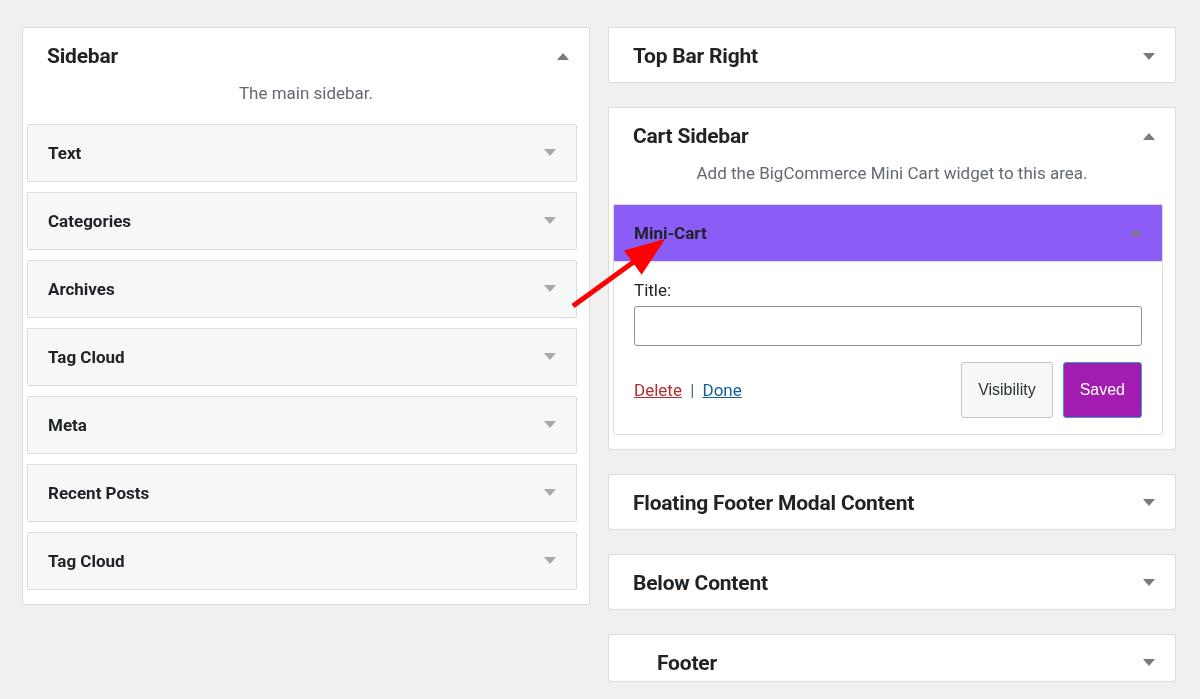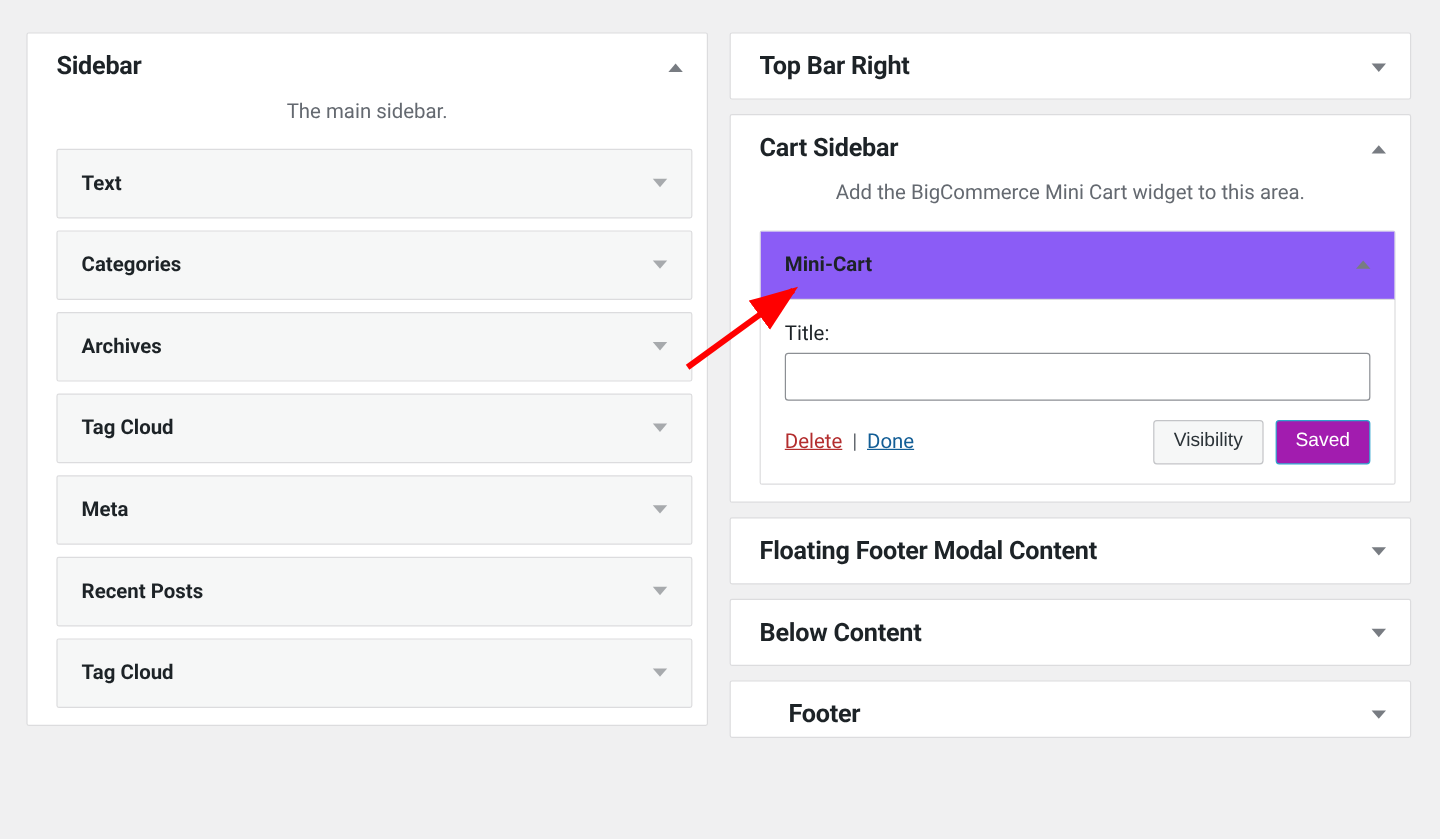--- a/index.html
+++ b/index.html
@@ -17,21 +17,21 @@
     padding: 0;
   }
   .col { flex: 1; min-width: 0; }
   .col-left { margin-left: 22px; margin-top: 27px; width: 568px; flex: 0 0 568px; }
   .col-right { margin-right: 22px; margin-top: 27px; width: 568px; flex: 0 0 568px; }
 
   .panel {
     background: #ffffff;
     border: 1px solid #dcdcde;
     border-radius: 2px;
-    margin-bottom: 12px;
+    margin-bottom: 24px;
     position: relative;
   }
   .panel-header {
     display: flex;
     align-items: center;
     justify-content: space-between;
     padding: 16px 20px 14px 24px;
     cursor: pointer;
   }
   .panel-title {
@@ -40,21 +40,21 @@
     color: #1d2327;
     letter-spacing: -0.2px;
   }
   .panel-desc {
     font-size: 17px;
     color: #646970;
     padding: 0 24px 18px 24px;
     line-height: 1.4;
     text-align: center;
   }
-  .panel-body { padding: 0 12px 14px 24px; }
+  .panel-body { padding: 0 12px 14px 4px; }
 
   .widget-stub {
     background: #f6f7f7;
     border: 1px solid #dcdcde;
     border-radius: 2px;
     margin-bottom: 10px;
   }
   .widget-stub-header {
     display: flex;
     align-items: center;
@@ -102,21 +102,21 @@
   }
   .left-actions { font-size: 17px; }
   .link-delete { color: #b32d2e; text-decoration: underline; cursor: pointer; }
   .link-sep { color: #646970; margin: 0 4px; }
   .link-done { color: #135e96; text-decoration: underline; cursor: pointer; }
   .right-actions { display: flex; gap: 10px; align-items: center; }
   .btn {
     display: inline-flex;
     align-items: center;
     justify-content: center;
-    height: 37px;
+    height: 56px;
     padding: 0 16px;
     border-radius: 3px;
     font-size: 16px;
     cursor: pointer;
     white-space: nowrap;
   }
   .btn-secondary {
     background: #f6f7f7;
     border: 1px solid #c3c4c7;
     color: #2c3338;

